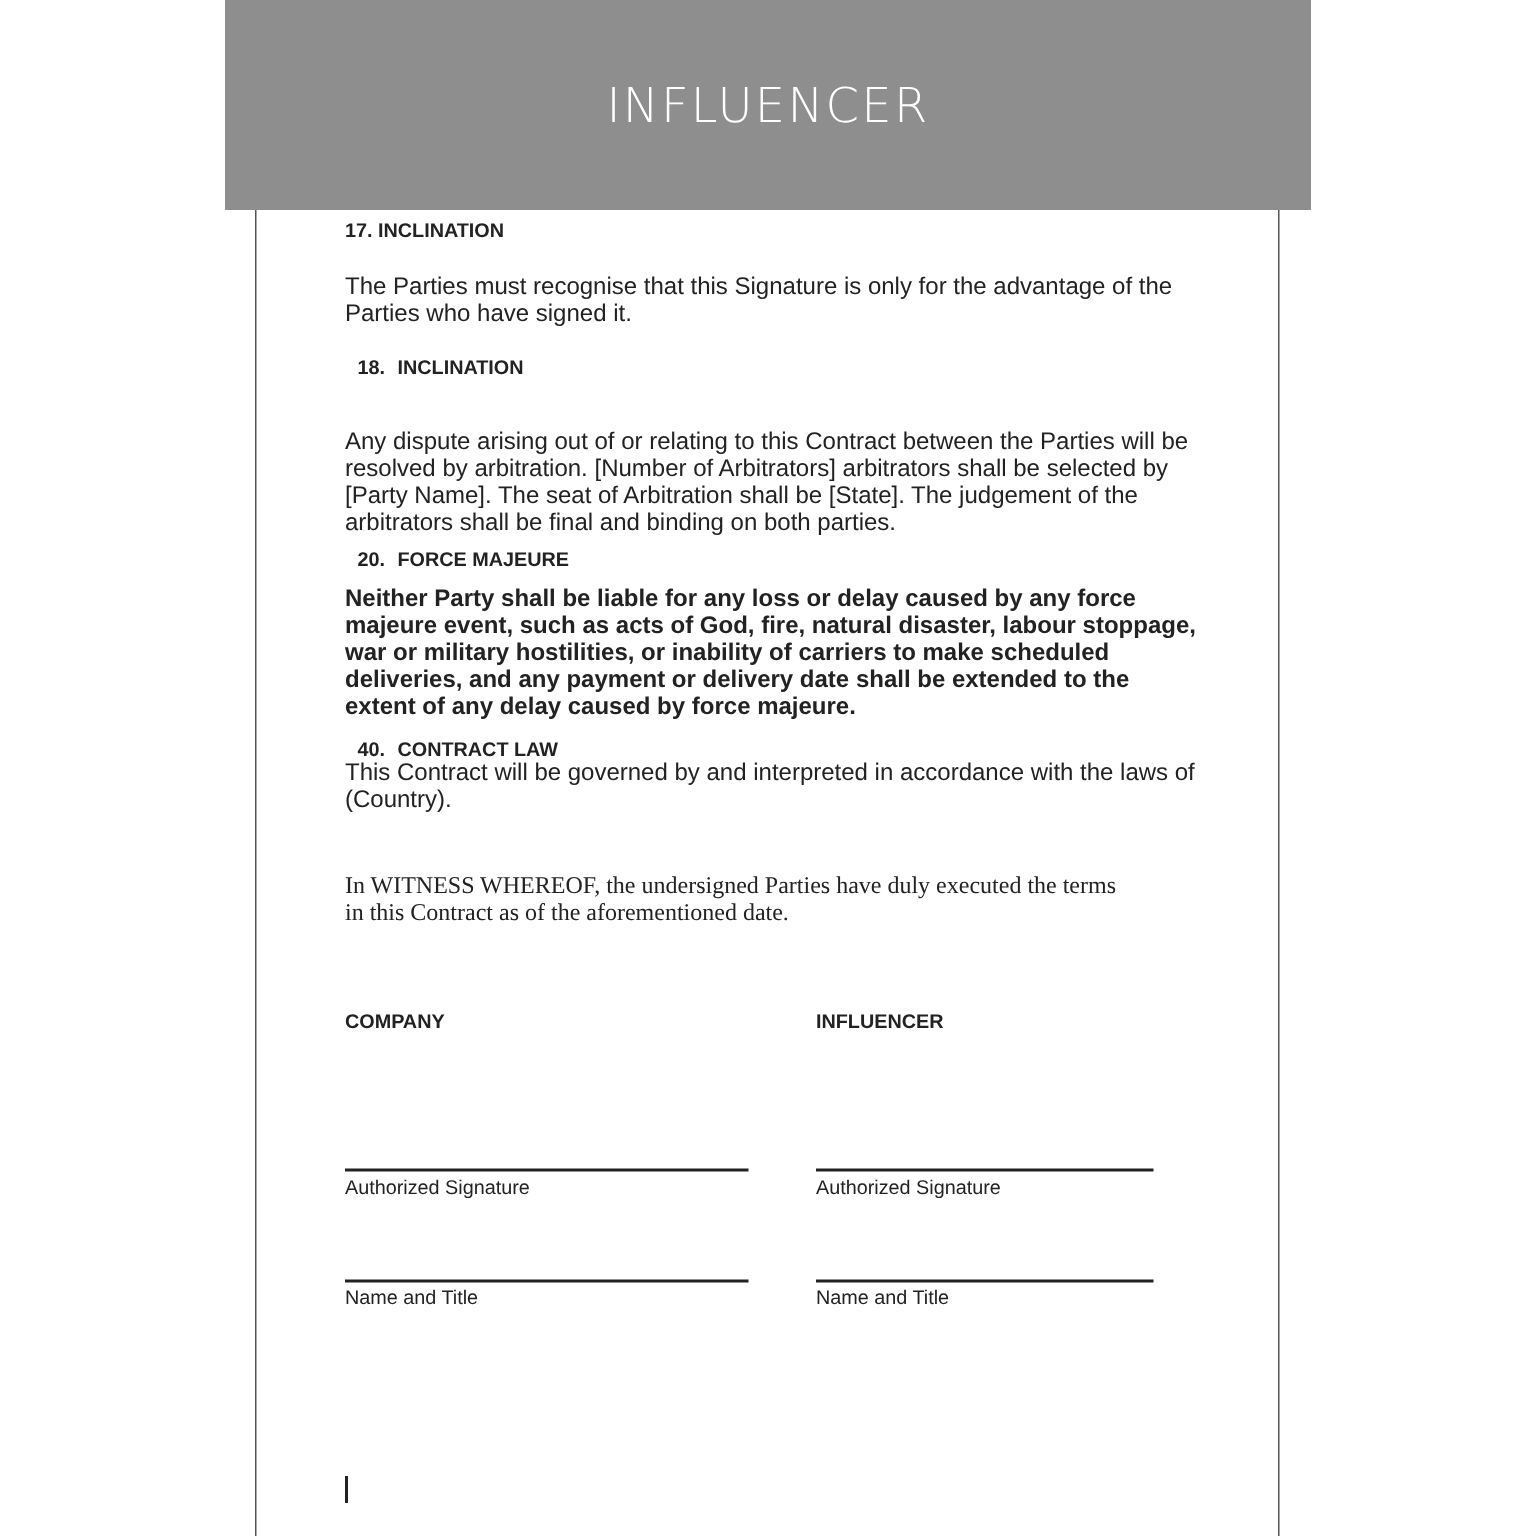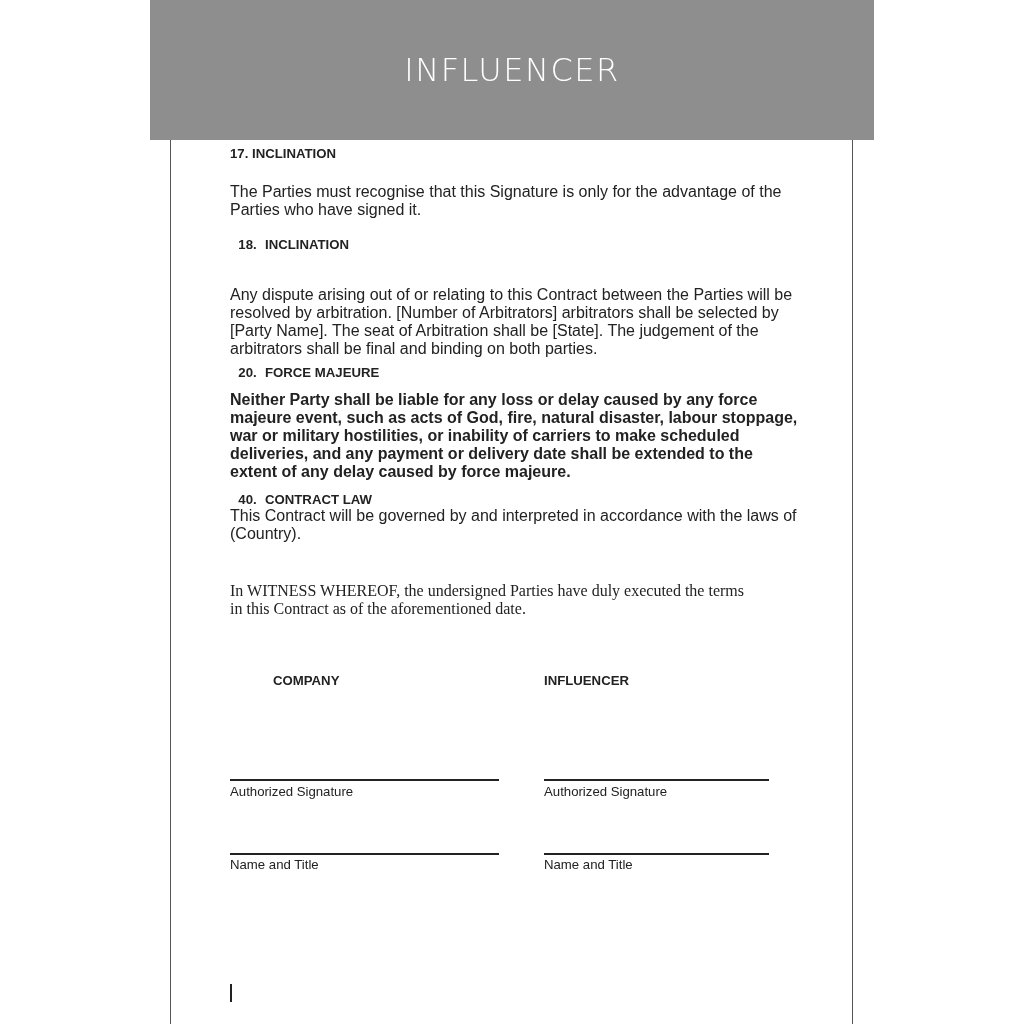--- a/index.html
+++ b/index.html
@@ -40,21 +40,21 @@
   </div>
   <div class="p" style="left:230px;top:391px;font-weight:bold;">Neither Party shall be liable for any loss or delay caused by any force majeure event, such as acts of God, fire, natural disaster, labour stoppage, war or military hostilities, or inability of carriers to make scheduled deliveries, and any payment or delivery date shall be extended to the extent of any delay caused by force majeure.</div>
 
   <div class="h" style="left:230px;top:492px;">
     <span class="num">40.</span><span>CONTRACT LAW</span>
   </div>
   <div class="p" style="left:230px;top:507px;">This Contract will be governed by and interpreted in accordance with the laws of (Country).</div>
 
   <div class="p" style="left:230px;top:582px;width:530px;font-family:Liberation Serif, serif;">In WITNESS WHEREOF, the undersigned Parties have duly executed the terms in this Contract as of the aforementioned date.</div>
 
-  <div class="sig-label" style="left:230px;top:673px;margin-left:43px;">COMPANY</div>
+  <div class="sig-label" style="left:230px;top:673px;">COMPANY</div>
   <div class="sig-label" style="left:544px;top:673px;">INFLUENCER</div>
 
   <div class="line" style="left:230px;top:779px;width:269px;"></div>
   <div class="line" style="left:544px;top:779px;width:225px;"></div>
   <div class="cap" style="left:230px;top:784px;">Authorized Signature</div>
   <div class="cap" style="left:544px;top:784px;">Authorized Signature</div>
 
   <div class="line" style="left:230px;top:853px;width:269px;"></div>
   <div class="line" style="left:544px;top:853px;width:225px;"></div>
   <div class="cap" style="left:230px;top:857px;">Name and Title</div>

